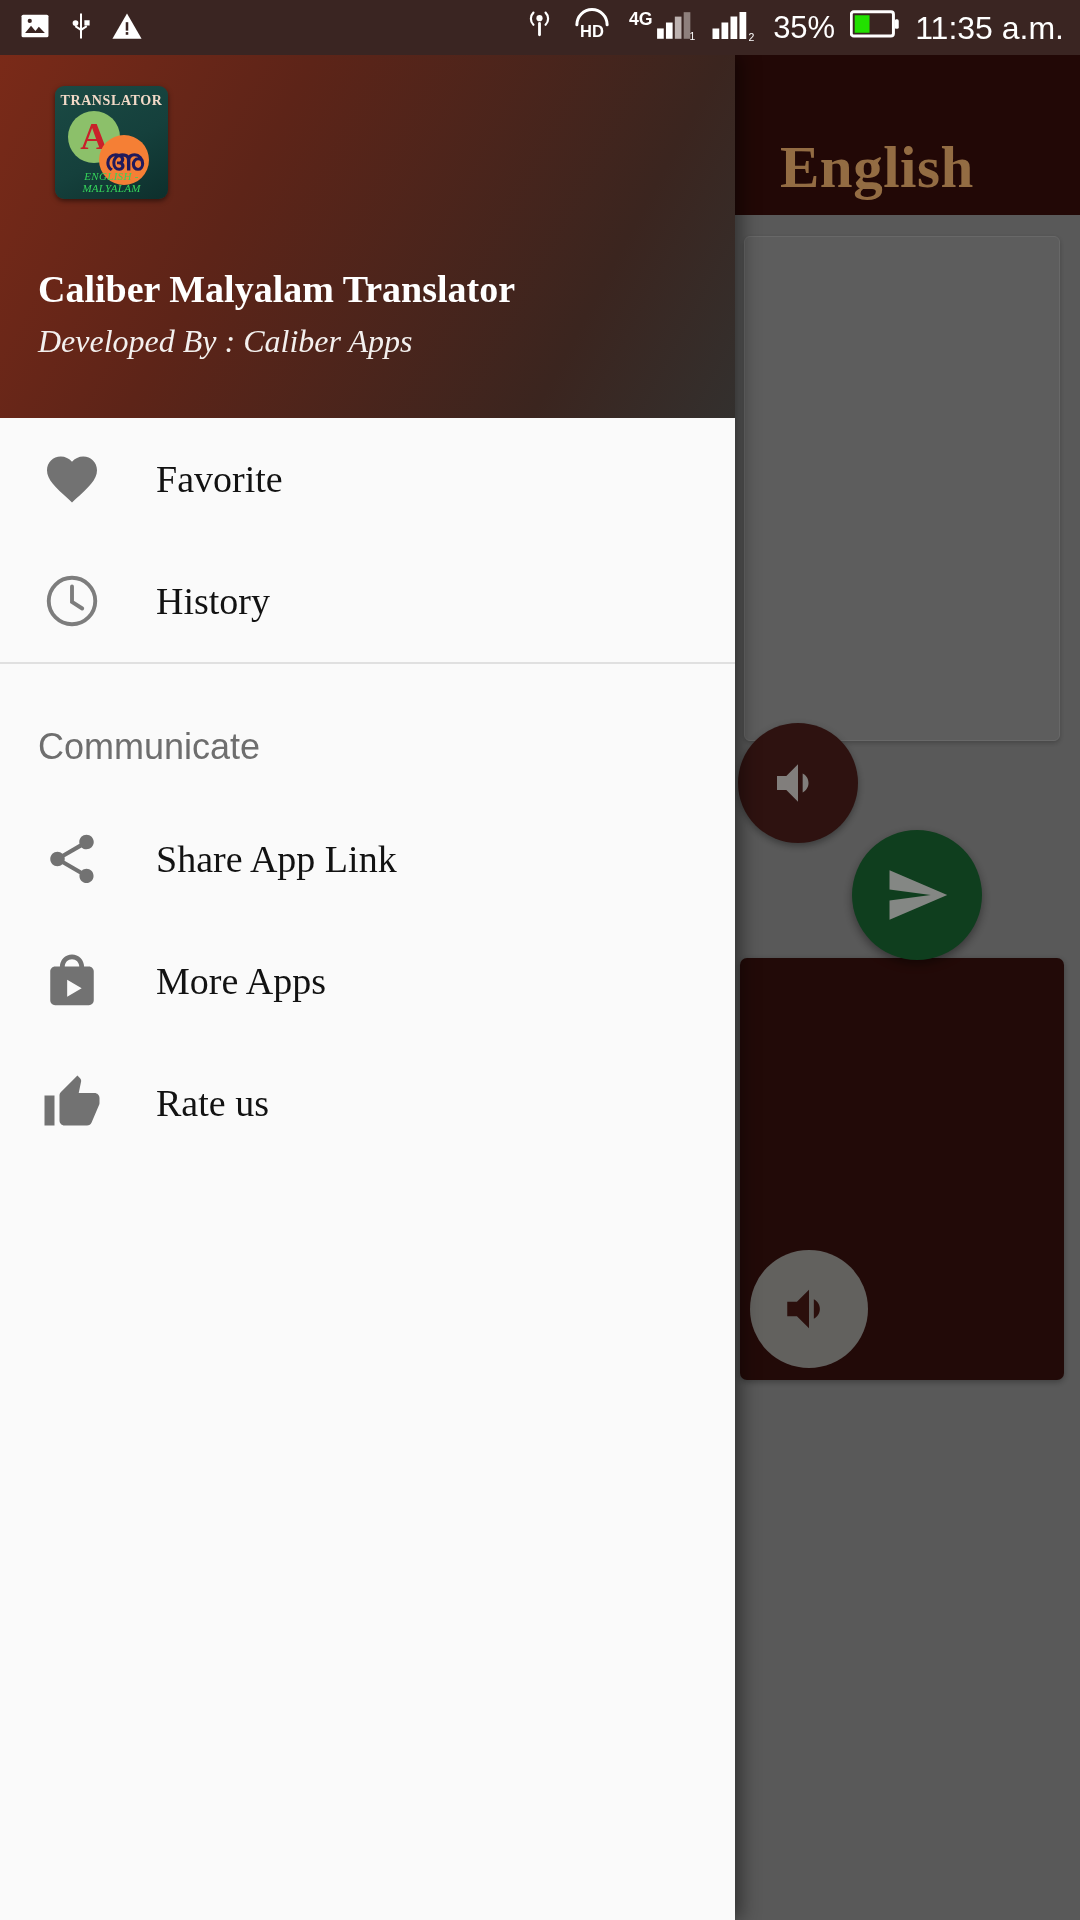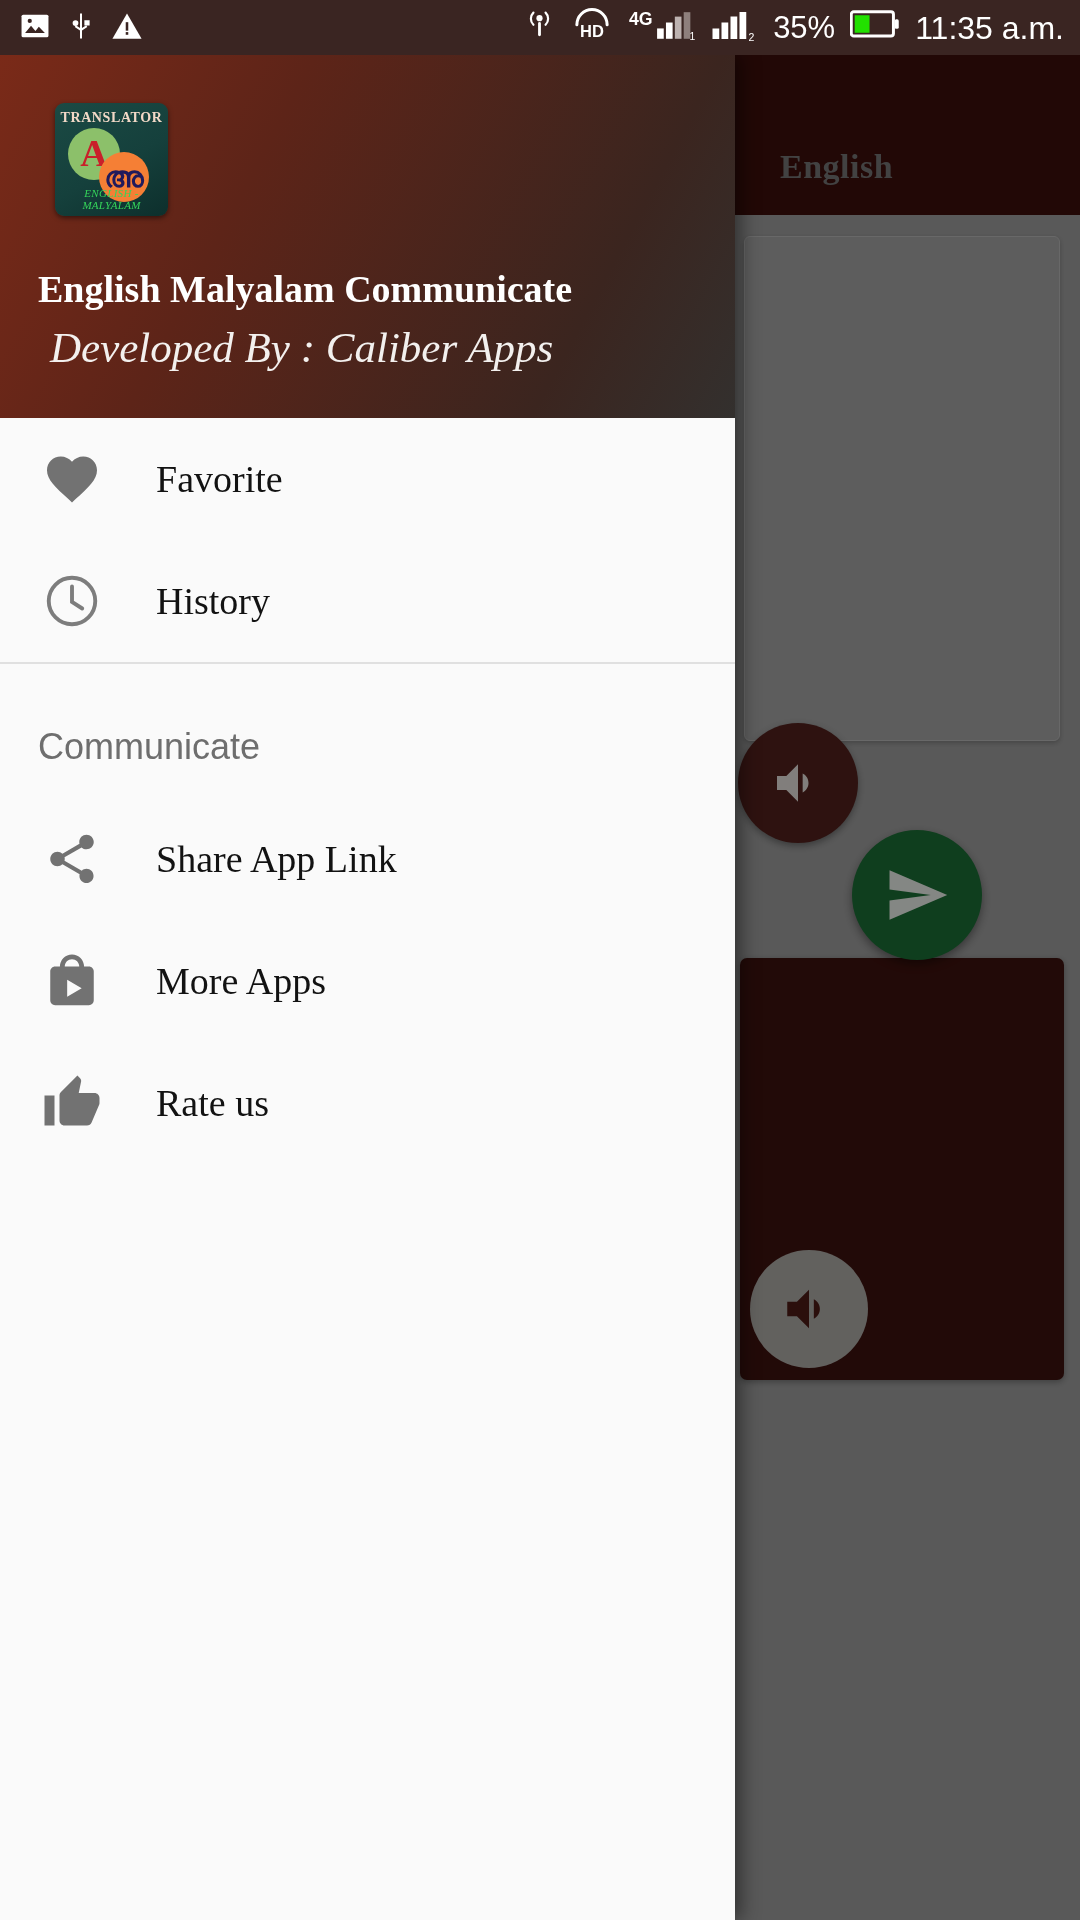--- a/index.html
+++ b/index.html
@@ -19,21 +19,21 @@
     background:#3a2522;
   }
   #bg-toolbar {
     position:absolute; top:55px; left:0; width:1080px; height:160px;
     background:#3b0f0c;
   }
   #bg-toolbar-title {
     position:absolute; left:780px; top:112px;
     transform:translateY(-50%);
     font-family:"Liberation Serif", serif;
-    font-weight:bold; font-size:34px; color:#737373;
+    font-weight:bold; font-size:59px; color:#fdba74;
     letter-spacing:0.5px; white-space:nowrap;
   }
 
   
   #input-card {
     position:absolute; left:744px; top:236px; width:316px; height:505px;
     background:#a0a0a0;
     border:1px solid #b4b4b4;
     border-radius:6px;
     box-shadow:0 2px 5px rgba(0,0,0,0.22);
@@ -99,21 +99,21 @@
     z-index:20;
     box-shadow:6px 0 18px rgba(0,0,0,0.45);
     overflow:hidden;
   }
   #drawer-header {
     position:relative;
     width:735px; height:363px;
     background:linear-gradient(118deg, #7a2a18 0%, #5d2418 34%, #3b251f 78%, #33302e 100%);
   }
   #drawer-logo {
-    position:absolute; left:55px; top:48px;
+    position:absolute; left:55px; top:31px;
     width:113px; height:113px;
     border-radius:9px;
     background:linear-gradient(150deg,#1b4a44 0%,#15403c 55%,#0d2f2c 100%);
     overflow:hidden;
     box-shadow:0 2px 5px rgba(0,0,0,0.5);
   }
   #logo-title {
     position:absolute; top:7px; left:0; width:100%;
     text-align:center;
     font-family:"Liberation Serif", serif;
@@ -149,23 +149,23 @@
     font-size:11px; color:#35d45a;
     letter-spacing:0.3px;
   }
   #drawer-app-name {
     position:absolute; left:38px; top:212px;
     font-family:"Liberation Serif", serif;
     font-weight:bold; font-size:38px; color:#ffffff;
     white-space:nowrap;
   }
   #drawer-developer {
-    position:absolute; left:50px; top:268px;
-    font-family:"Liberation Serif", serif;
-    font-style:italic; font-size:43px; color:#f3f0ee;
+    position:absolute; left:38px; top:268px;
+    font-family:"Liberation Serif", serif;
+    font-style:italic; font-size:32px; color:#f3f0ee;
     white-space:nowrap;
     text-align:center;
   }
 
   .drawer-group { padding:0; }
   .drawer-item {
     position:relative;
     height:122px;
     display:flex; align-items:center;
   }
@@ -234,21 +234,21 @@
         <div id="logo-title">TRANSLATOR</div>
         <div id="logo-circle-a">
           <span id="logo-letter-a">A</span>
         </div>
         <div id="logo-circle-ml">
           <span id="logo-letter-ml">അ</span>
         </div>
         <div id="logo-sub">ENGLISH - MALYALAM</div>
       </div>
 
-      <div id="drawer-app-name">English Malyalam Communicate</div>
+      <div id="drawer-app-name">Caliber Malyalam Translator</div>
       <div id="drawer-developer">Developed By : Caliber Apps</div>
     </div>
 
     <div class="drawer-group">
 
       <div class="drawer-item">
         <span class="item-icon">
           <svg width="60" height="60" viewBox="0 0 24 24">
             <path fill="#727272" d="M12 21.35l-1.45-1.32C5.4 15.36 2 12.28 2 8.5 2 5.42 4.42 3 7.5 3c1.74 0 3.41.81 4.5 2.09C13.09 3.81 14.76 3 16.5 3 19.58 3 22 5.42 22 8.5c0 3.78-3.4 6.86-8.55 11.54L12 21.35z"></path>
           </svg>

